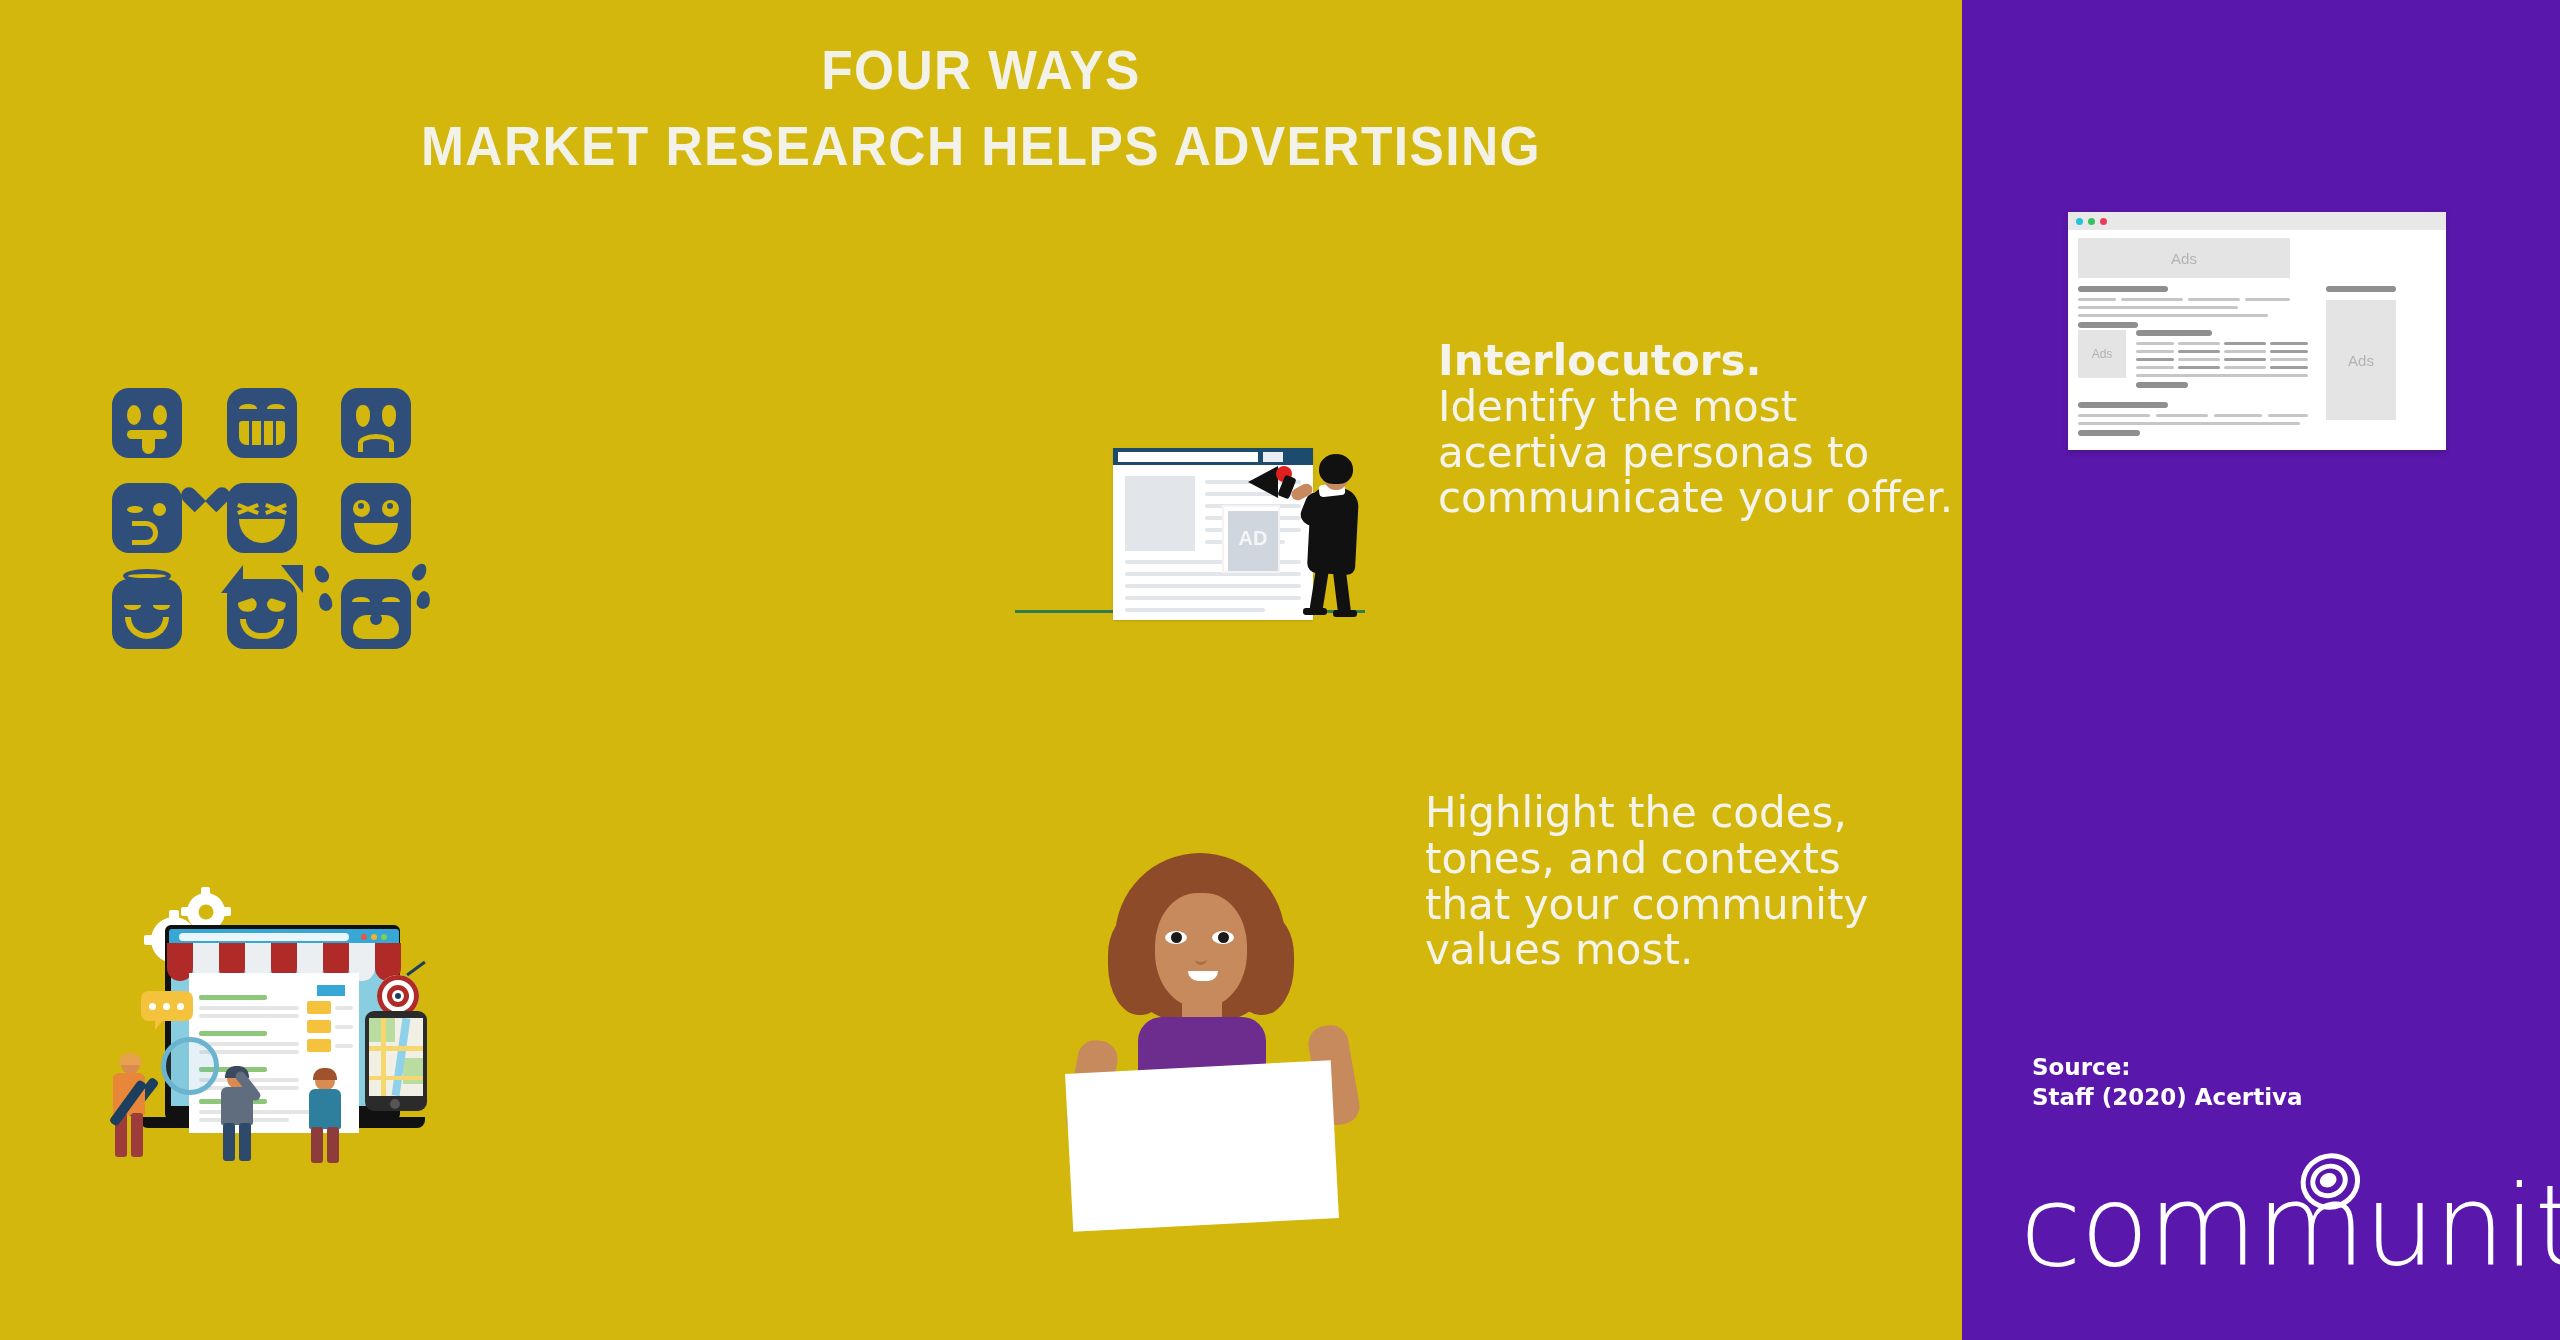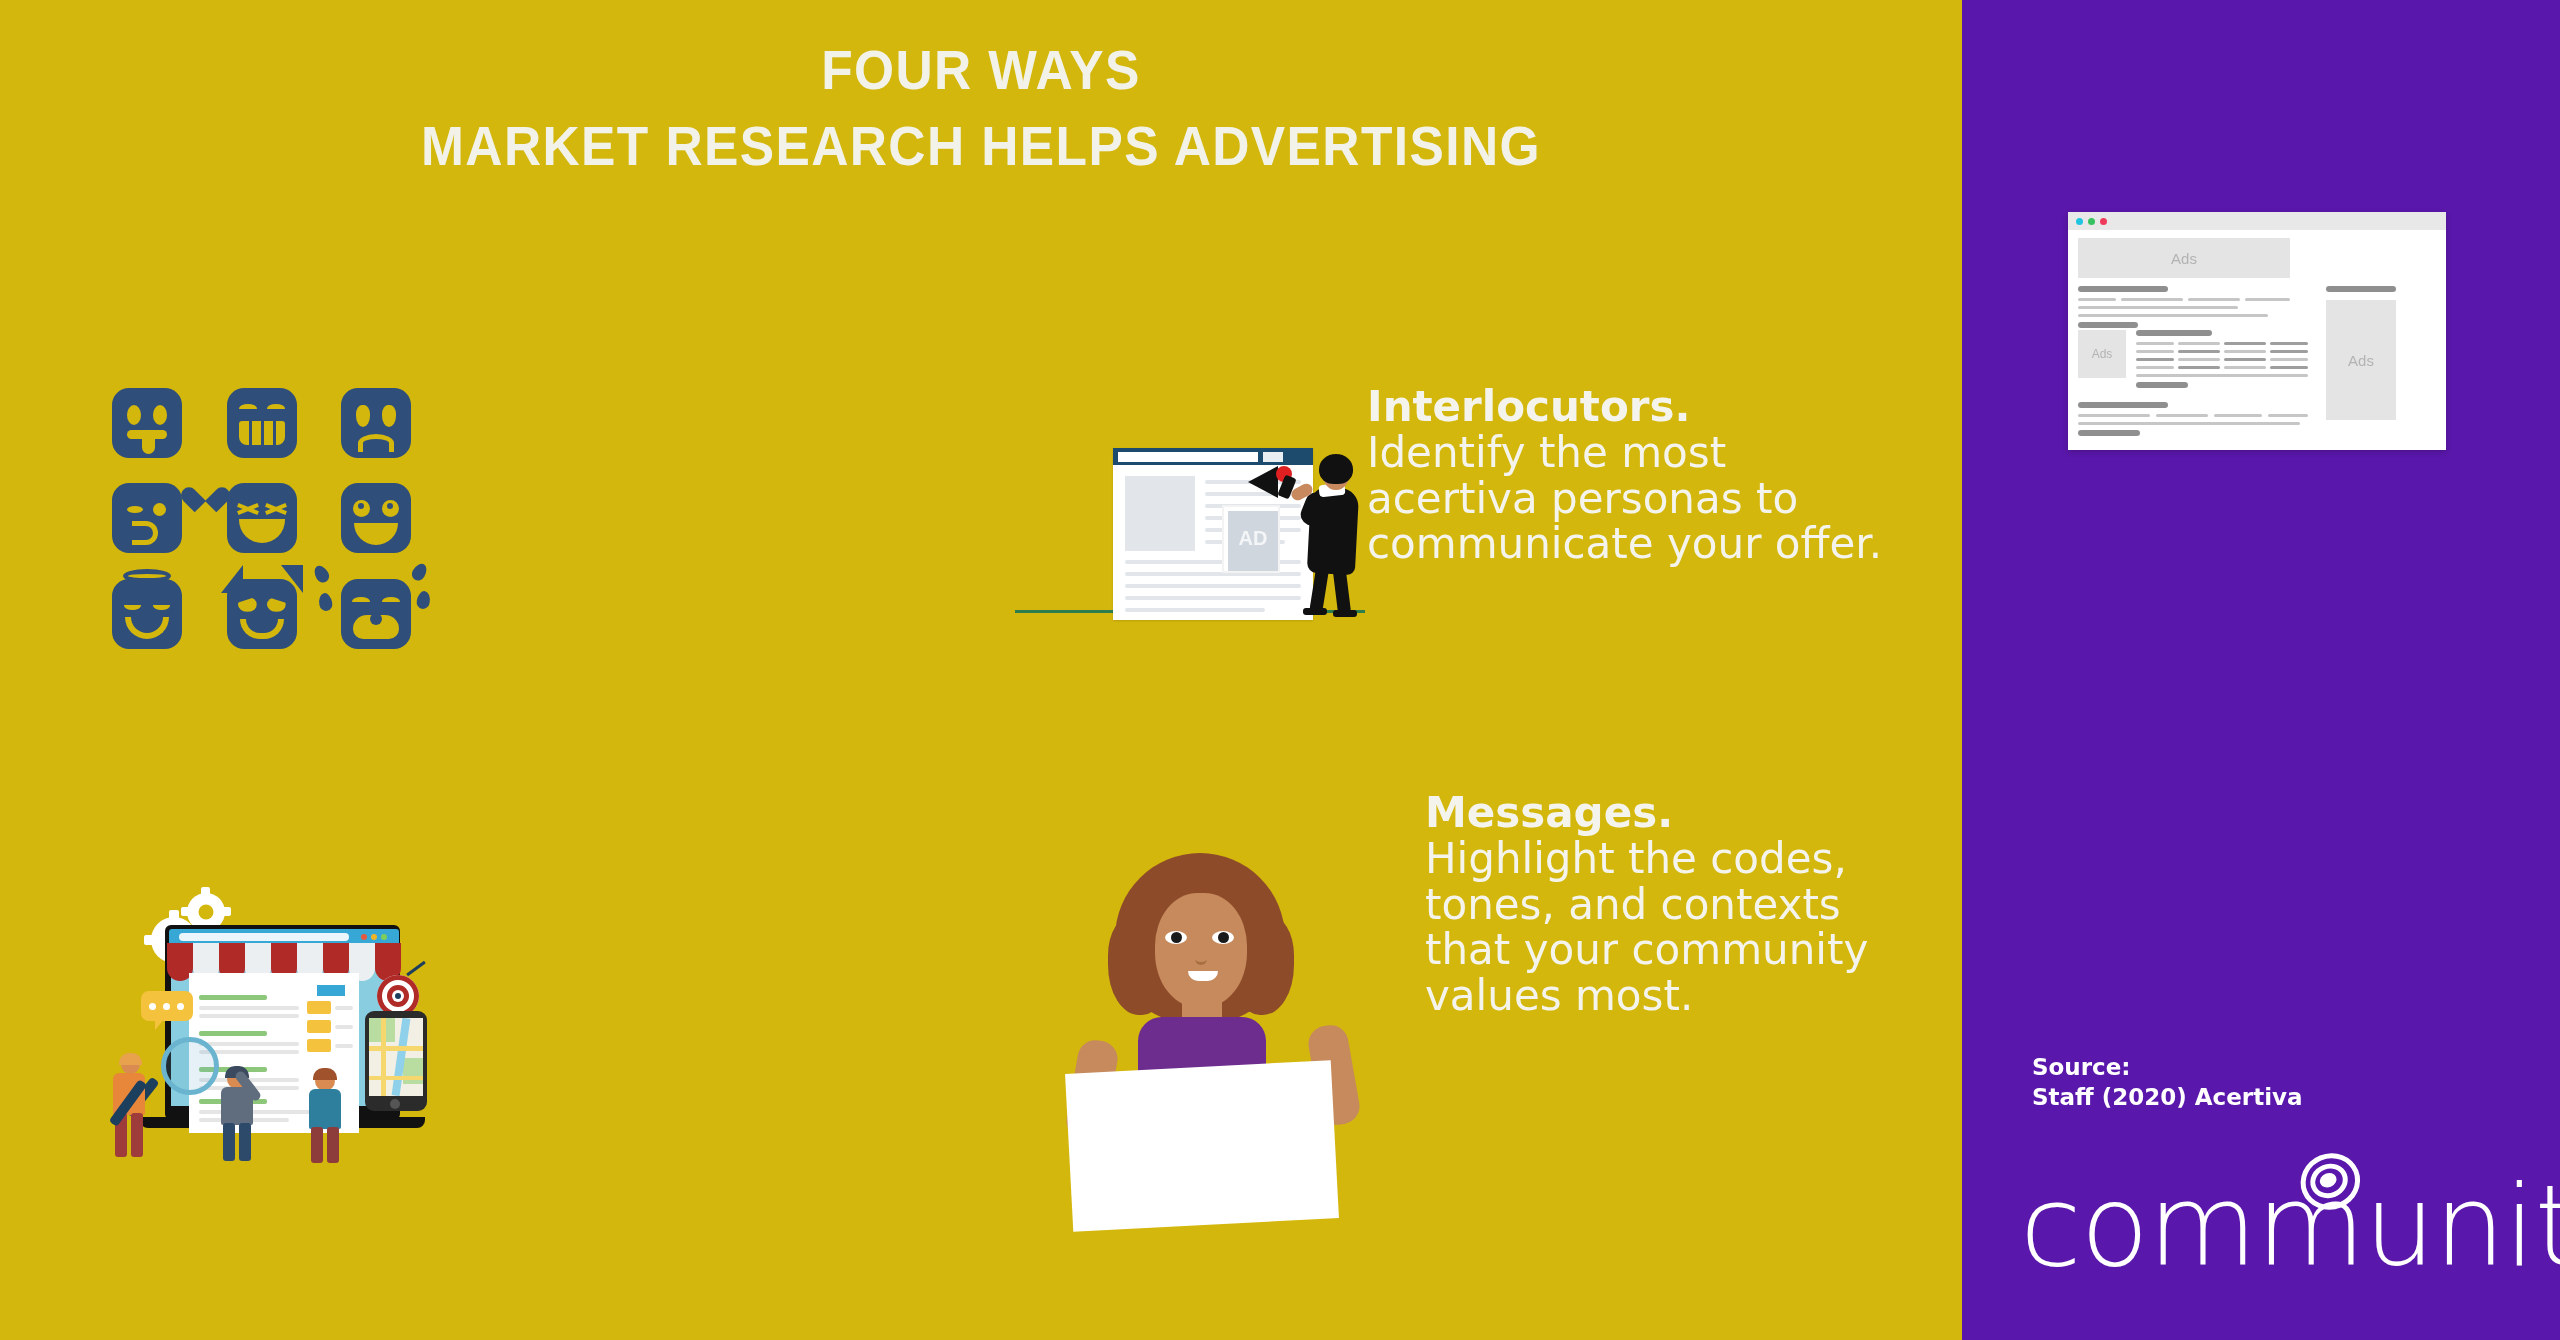--- a/index.html
+++ b/index.html
@@ -43,21 +43,21 @@
     color:#f4f4ec;
     font-family:"DejaVu Sans", sans-serif;
     font-size:42px;
     line-height:1.09;
     font-weight:400;
   }
   .txt .hd{ font-weight:700; display:block; }
   .txt .bd{ display:block; }
 
   #block-emotions      { left:487px;  top:268px; width:430px; }
-  #block-interlocutors { left:1367px; top:338px; width:520px;margin-top:46px; }
+  #block-interlocutors { left:1438px; top:338px; width:520px; }
   #block-saturation    { left:487px;  top:818px; width:500px; }
   #block-messages      { left:1425px; top:790px; width:500px; }
 
   
   .emoji-grid{
     position:absolute; left:112px; top:388px;
     width:312px; height:272px;
     display:grid; grid-template-columns:repeat(3,1fr); grid-template-rows:repeat(3,1fr);
     gap:14px 32px;
   }
@@ -327,21 +327,20 @@
 
 <div class="txt" id="block-interlocutors">
   <span class="hd">Interlocutors.</span>
   <span class="bd">Identify the most acertiva personas to communicate your offer.</span>
 </div>
 
 <div class="txt" id="block-saturation">
 </div>
 
 <div class="txt" id="block-messages">
-  <span class="hd">Messages.</span>
   <span class="bd">Highlight the codes, tones, and contexts that your community values most.</span>
 </div>
 
 <div class="emoji-grid">
 
   <div class="emo e1">
     <div class="face"></div>
       <div class="eye l"></div>
       <div class="eye r"></div>
     <div class="mouth"></div>

